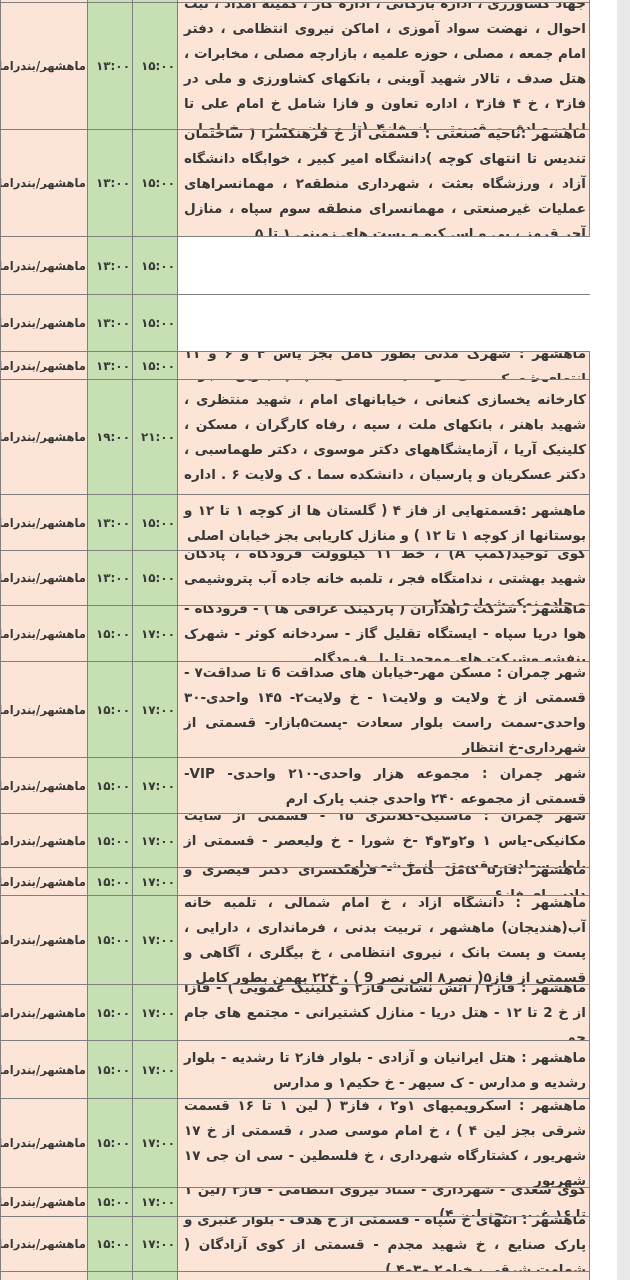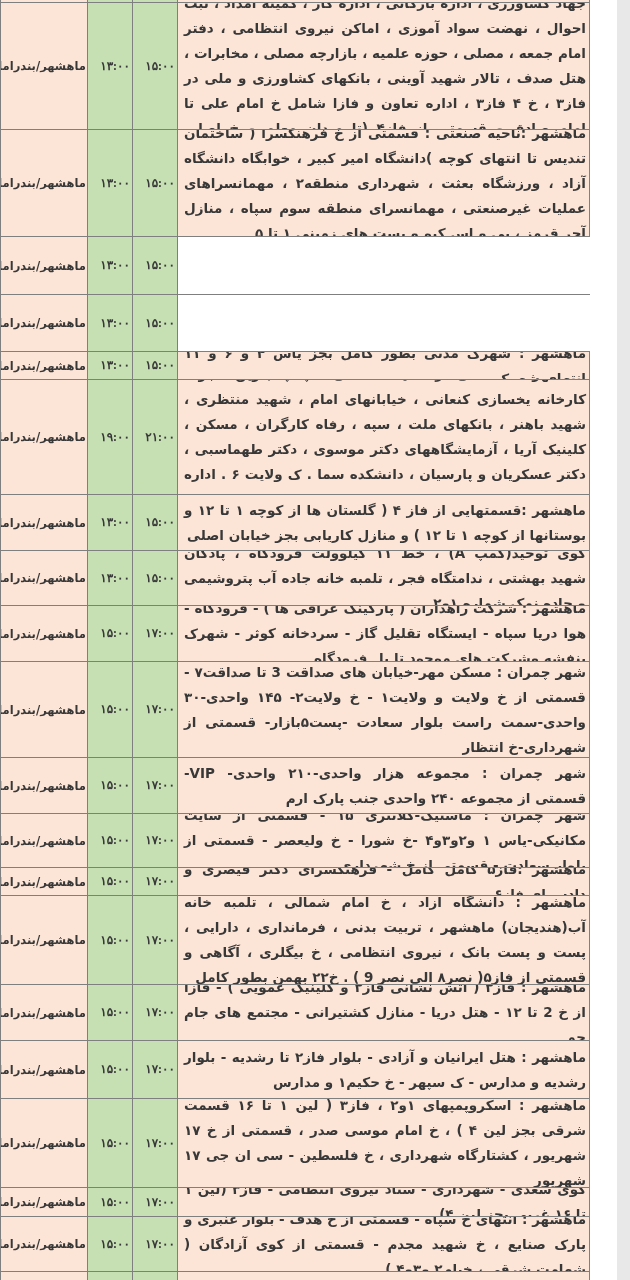--- a/index.html
+++ b/index.html
@@ -22,21 +22,21 @@
     color:#383838; direction:rtl;
   }
   .cell.city {
     width:88px; background:#fce4d6; border-left:1px solid #7f7f7f;
     display:flex; align-items:center; justify-content:flex-start;
     padding-right:1px; font-size:11.5px; font-weight:bold; white-space:nowrap;
   }
   .cell.time {
     width:45px; background:#c6e0b4;
     display:flex; align-items:center; justify-content:flex-start;
-    padding-right:2px; font-size:12px; font-weight:bold; white-space:nowrap;font-family:Liberation Serif, serif;
+    padding-right:2px; font-size:12px; font-weight:bold; white-space:nowrap;
   }
   .cell.desc {
     width:412px; background:#fce4d6;
     display:flex; align-items:center;
   }
   .desc-inner {
     width:100%; text-align:justify; font-size:13.5px; font-weight:bold;
     line-height:25px; padding:0 3px 0 6px;
   }
   .row.cliptop .cell.desc { align-items:flex-start; }
@@ -119,21 +119,21 @@
     <div class="cell time t2">۱۷:۰۰</div>
     <div class="cell desc">
       <div class="desc-inner">ماهشهر : شرکت راهداران ( پارکینگ عراقی ها ) - فرودگاه - هوا دریا سپاه - ایستگاه تقلیل گاز - سردخانه کوثر - شهرک بنفشه وشرکت های موجود تا پل فرودگاه</div>
     </div>
   </div>
       <div class="row" style="height: 96px;">
     <div class="cell city">ماهشهر/بندرامام</div>
     <div class="cell time t1">۱۵:۰۰</div>
     <div class="cell time t2">۱۷:۰۰</div>
     <div class="cell desc">
-      <div class="desc-inner">شهر چمران : مسکن مهر-خیابان های صداقت 3 تا صداقت۷ - قسمتی از خ ولایت و ولایت۱ - خ ولایت۲- ۱۴۵ واحدی-۳۰ واحدی-سمت راست بلوار سعادت -پست۵بازار- قسمتی از شهرداری-خ انتظار</div>
+      <div class="desc-inner">شهر چمران : مسکن مهر-خیابان های صداقت 6 تا صداقت۷ - قسمتی از خ ولایت و ولایت۱ - خ ولایت۲- ۱۴۵ واحدی-۳۰ واحدی-سمت راست بلوار سعادت -پست۵بازار- قسمتی از شهرداری-خ انتظار</div>
     </div>
   </div>
       <div class="row" style="height: 56px;">
     <div class="cell city">ماهشهر/بندرامام</div>
     <div class="cell time t1">۱۵:۰۰</div>
     <div class="cell time t2">۱۷:۰۰</div>
     <div class="cell desc">
       <div class="desc-inner">شهر چمران : مجموعه هزار واحدی-۲۱۰ واحدی- VIP- قسمتی از مجموعه ۲۴۰ واحدی جنب پارک ارم</div>
     </div>
   </div>

